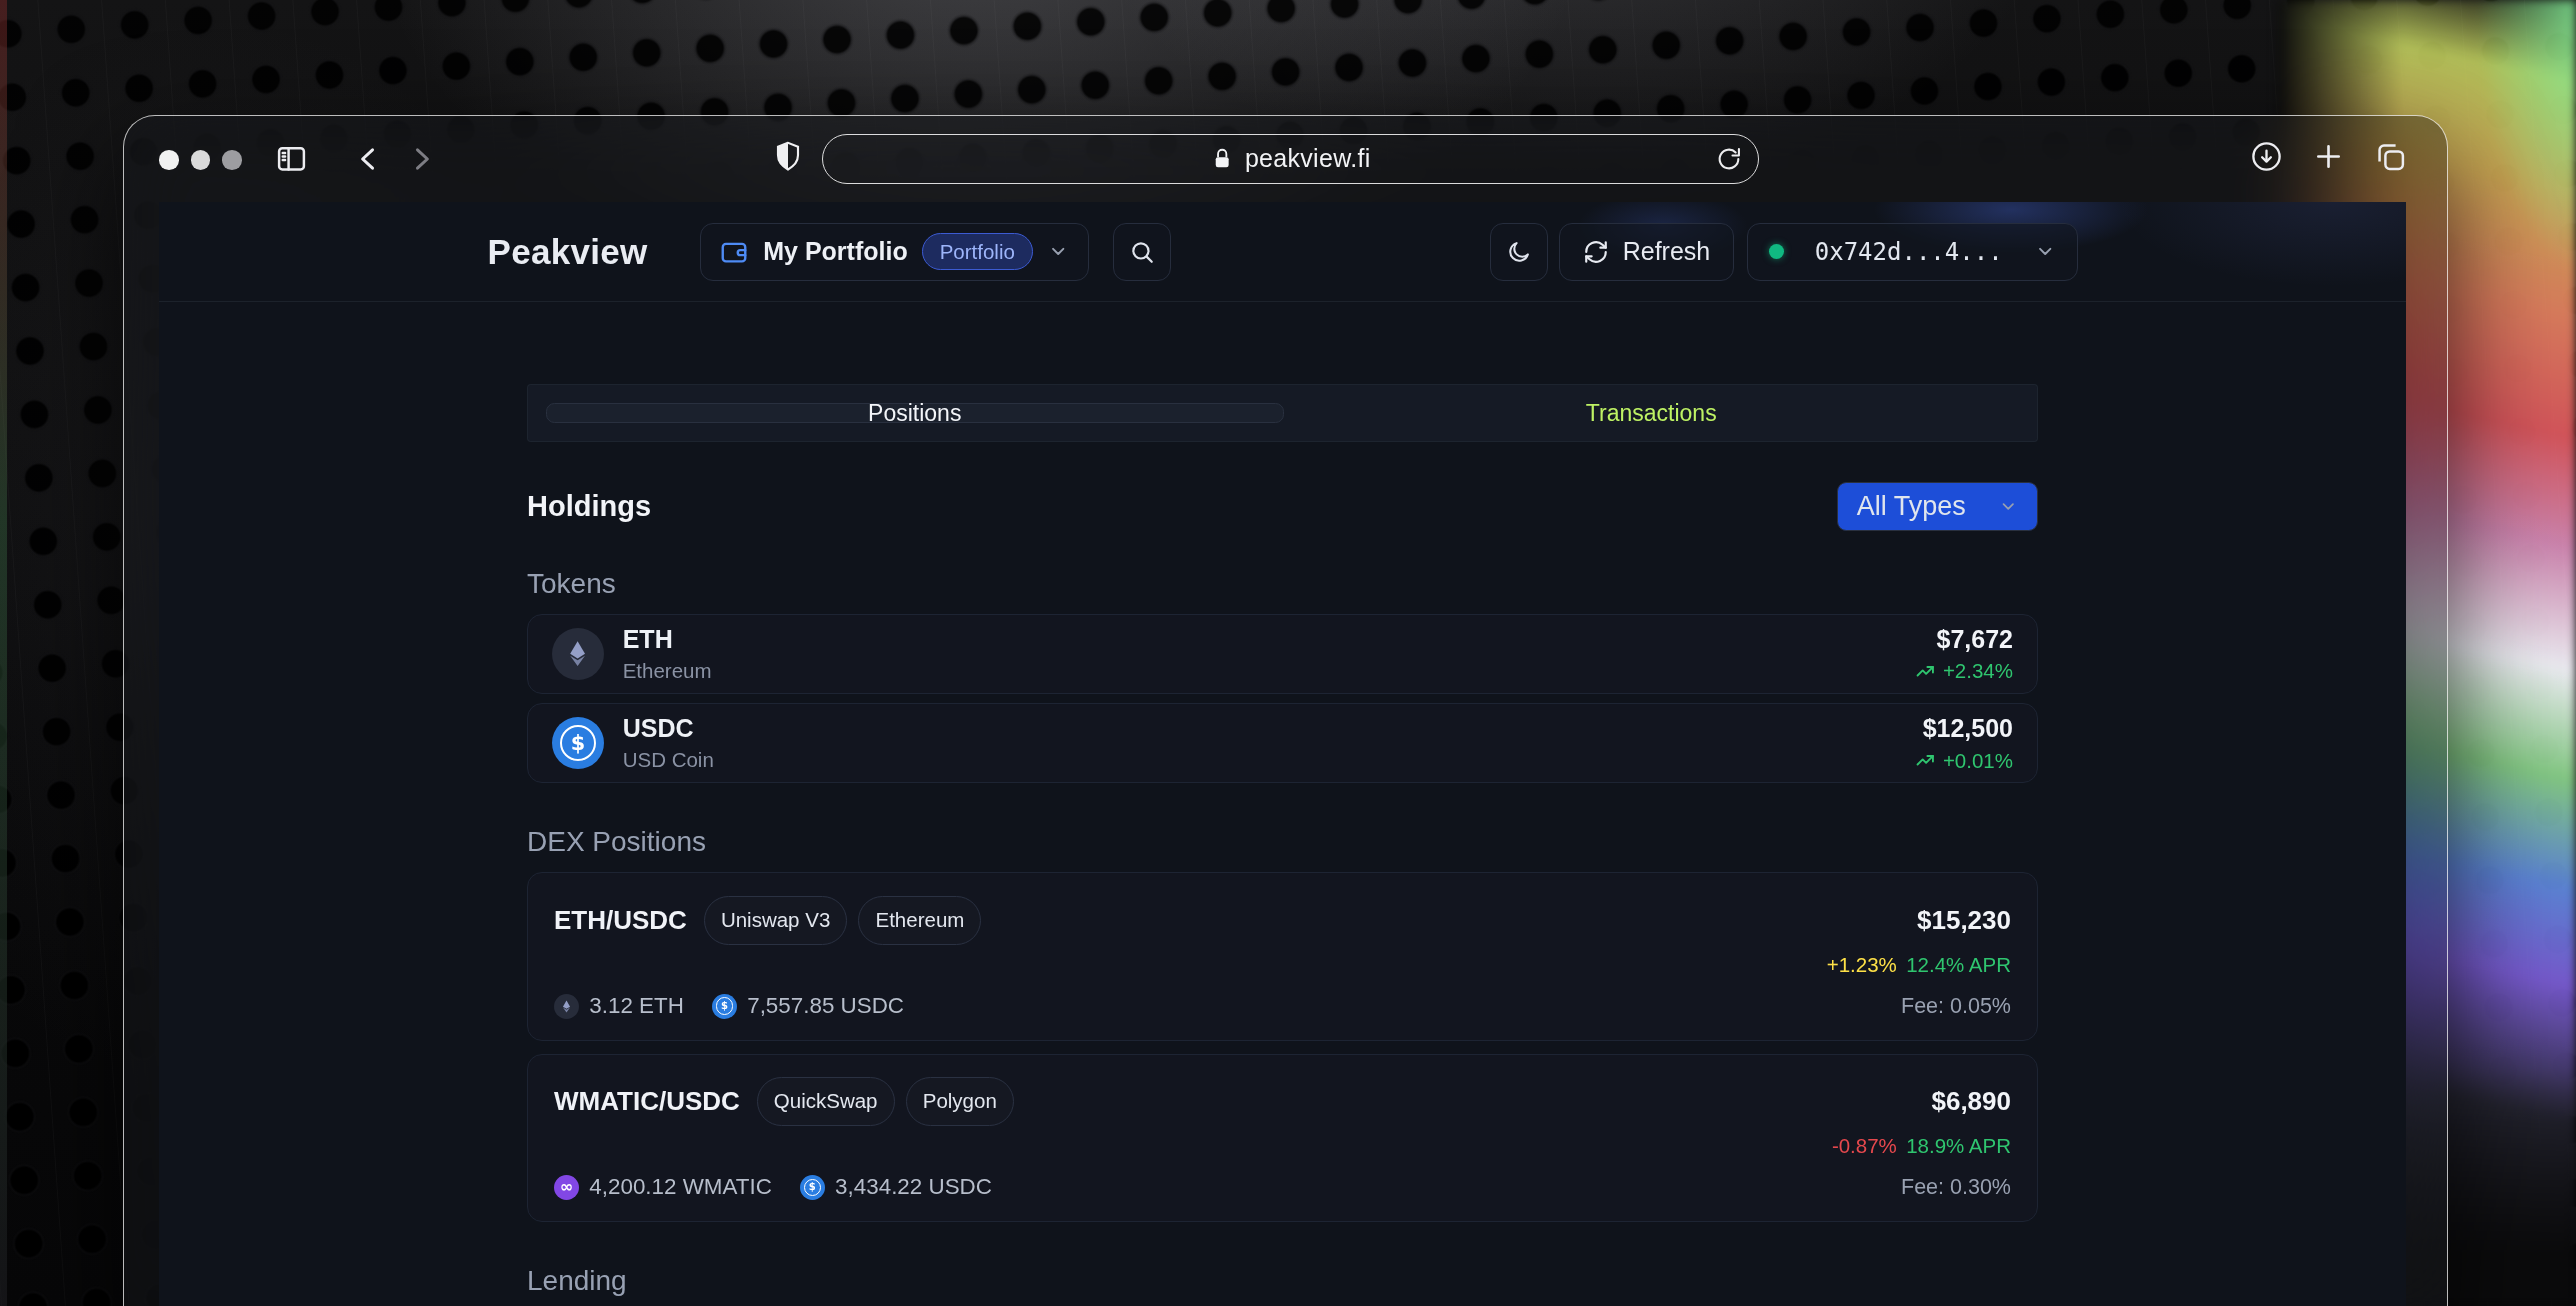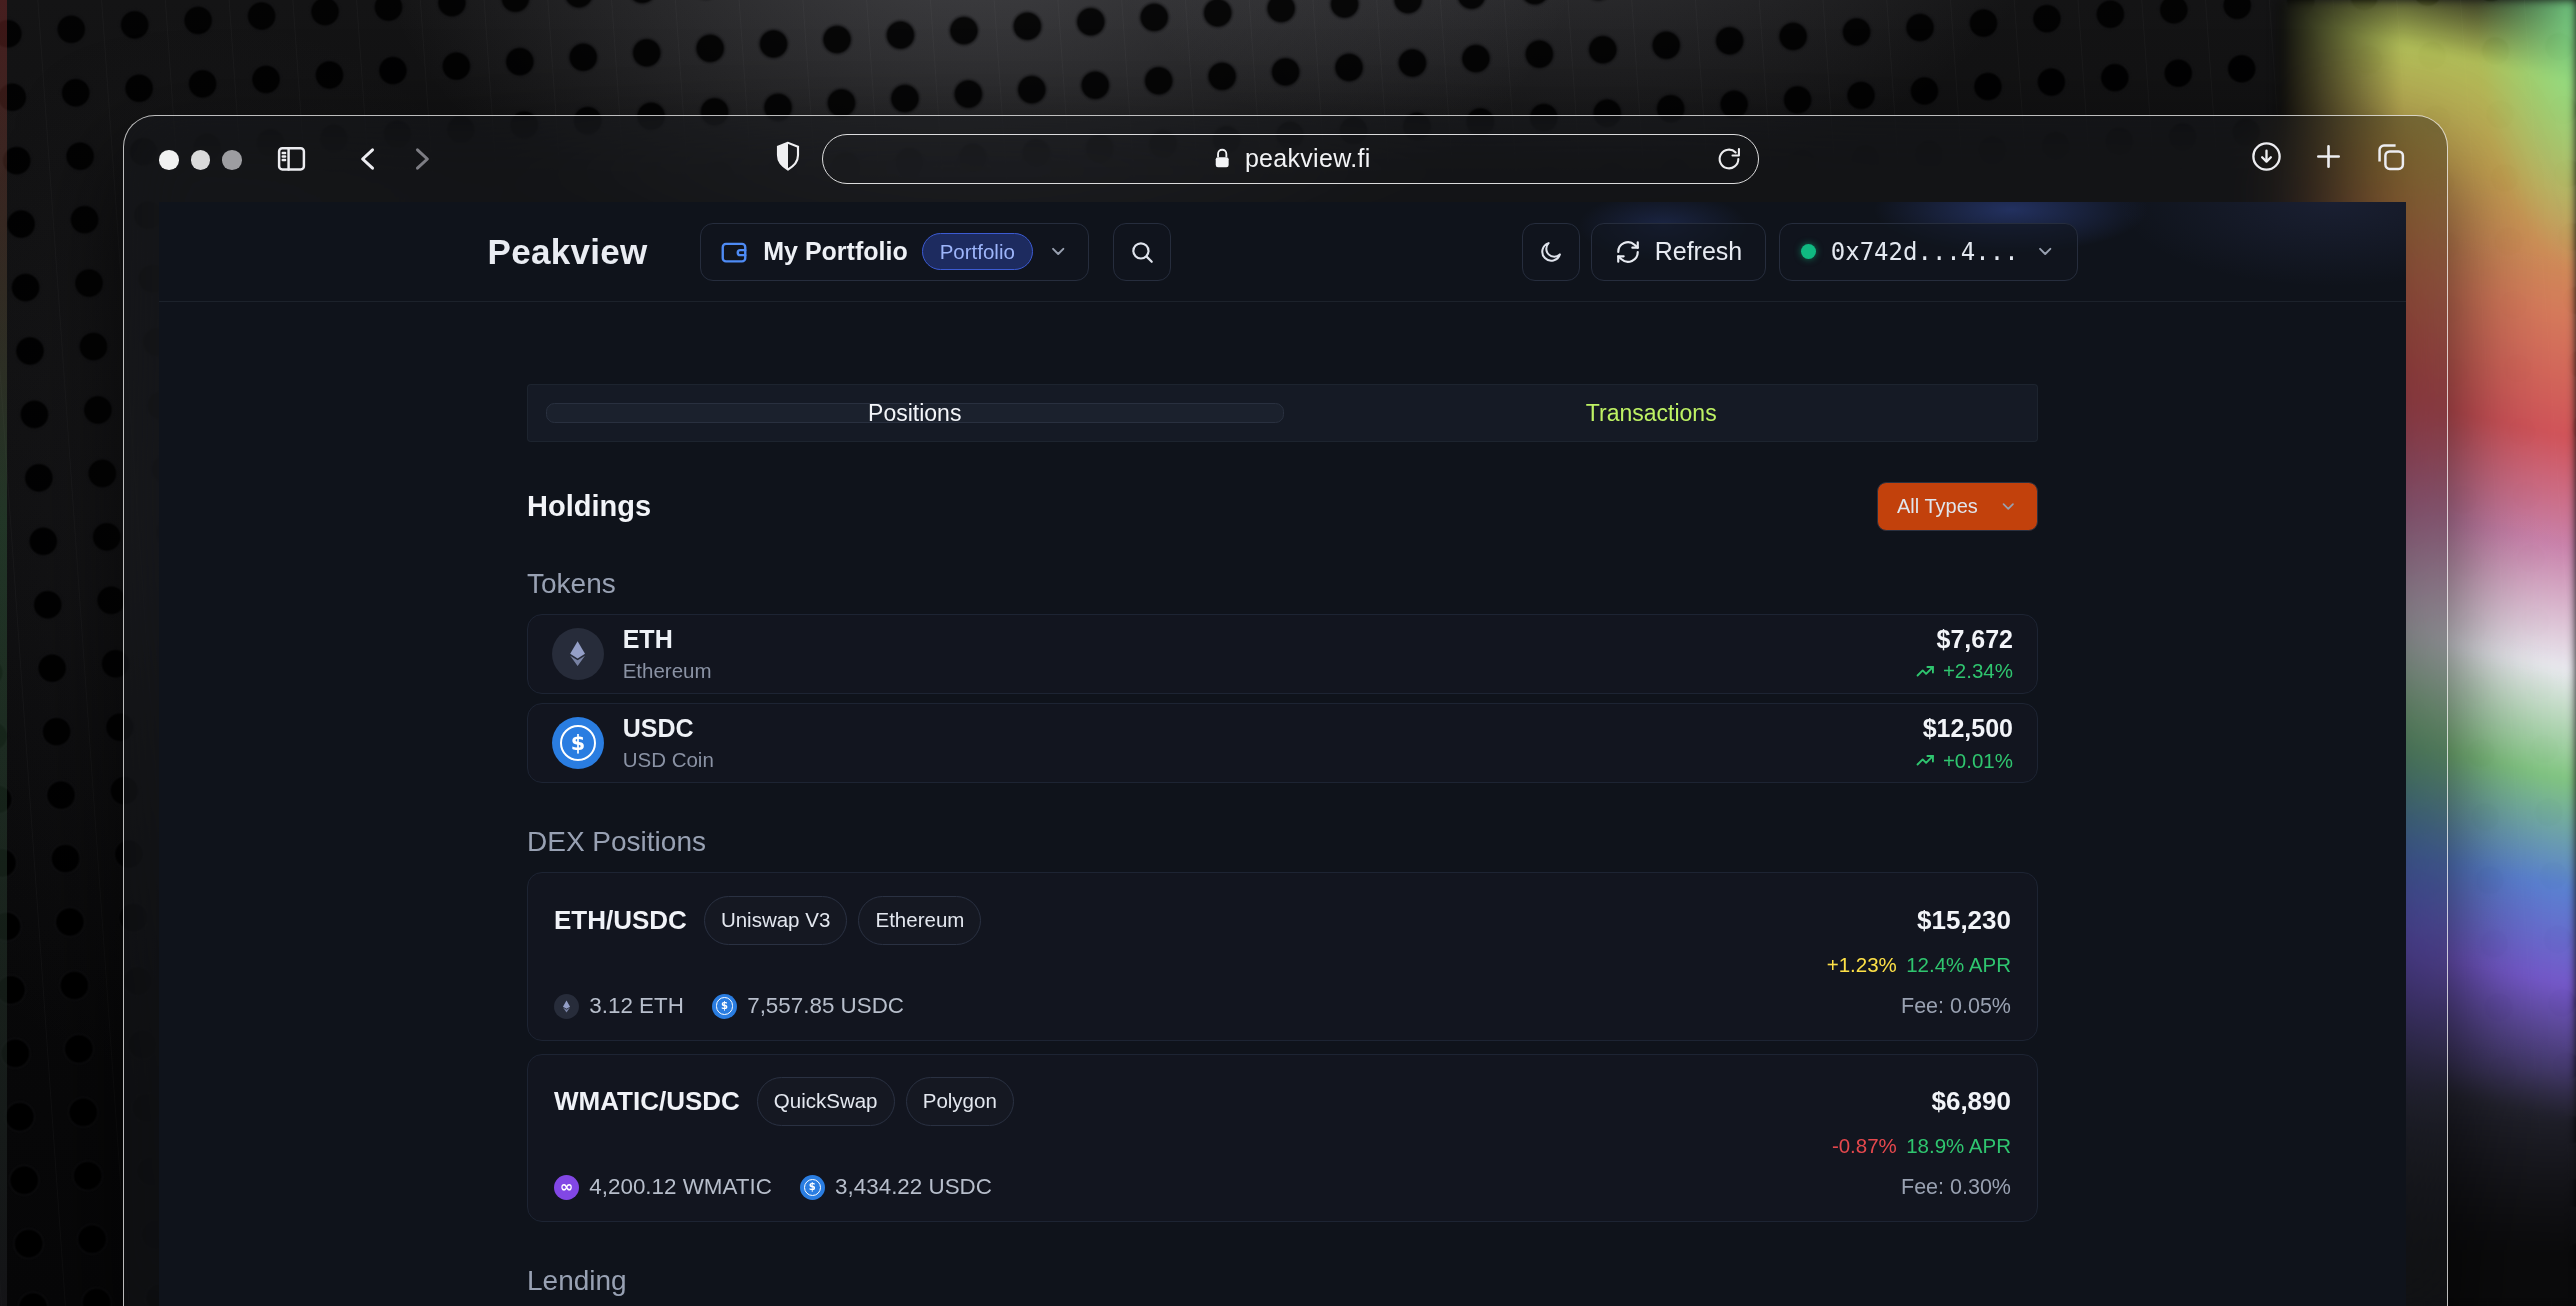--- a/index.html
+++ b/index.html
@@ -85,34 +85,34 @@
   .sw-label{font-size:25px;font-weight:600;color:#eef1f6;}
   .pf-badge{background:#1d2b5f;border:1.9px solid #3c5bd2;color:#9db5fa;font-size:20.5px;padding:5.6px 17px;border-radius:932px;}
   .chev{color:#98a0b0;display:flex;}
   .icon-btn{width:58px;height:58px;border-radius:13px;border:0.9px solid #262d3d;background:rgba(17,21,31,0.65);
     display:flex;align-items:center;justify-content:center;color:#dfe3ec;box-sizing:border-box;}
   .search-btn{margin-left:24px;}
   .spacer{flex:1;}
   .refresh-btn{height:58px;margin-left:11.2px;padding:0 23px;border-radius:13px;border:0.9px solid #262d3d;
     background:rgba(17,21,31,0.65);display:flex;align-items:center;gap:14px;color:#e8ebf2;font-size:25px;box-sizing:border-box;}
   .wallet-btn{height:58px;margin-left:13px;padding:0 20.5px;border-radius:13px;border:0.9px solid #262d3d;
-    background:rgba(17,21,31,0.65);display:flex;align-items:center;gap:15px;box-sizing:border-box;}
+    background:rgba(17,21,31,0.65);display:flex;align-items:center;gap:31px;box-sizing:border-box;}
   .dot{width:15px;height:15px;border-radius:50%;background:#10b981;box-shadow:0 0 7.5px rgba(16,185,129,0.6);}
   .addr{font-family:"DejaVu Sans Mono",monospace;font-size:24px;color:#e3e8f0;}
 
   .content{width:1511px;margin:0 auto;position:relative;}
   .tabbar{margin-top:82px;height:58px;background:#151a25;border:0.9px solid rgba(148,163,184,0.07);
     border-radius:4px;padding:18px;display:flex;box-sizing:border-box;}
   .tab{flex:1;display:flex;align-items:center;justify-content:center;font-size:23px;color:#bef264;border-radius:8.4px;box-sizing:border-box;}
   .tab.active{background:#1b212d;border:0.9px solid #29303f;color:#f3f5f9;font-weight:500;}
 
   .holdings-row{margin-top:40px;display:flex;align-items:center;justify-content:space-between;}
   .holdings-title{margin:0;font-size:29px;font-weight:700;color:#f2f4f8;}
-  .filter{height:49px;padding:0 18.7px;border-radius:9.3px;border:0.9px solid #29303f;background:#c2410c;
-    display:flex;align-items:center;gap:20px;font-size:20px;color:#e0e5ed;box-sizing:border-box;}
+  .filter{height:49px;padding:0 18.7px;border-radius:9.3px;border:0.9px solid #29303f;background:#1d4ed8;
+    display:flex;align-items:center;gap:32px;font-size:27px;color:#e0e5ed;box-sizing:border-box;}
 
   .section-title{margin:43px 0 14px;font-size:28px;font-weight:400;color:#98a1b3;}
   .section-title.first{margin-top:37px;}
   .cards{display:flex;flex-direction:column;gap:9.3px;}
   .cards.dex{gap:13px;}
   .card{background:#12151f;border:0.9px solid #1d2433;border-radius:15px;box-sizing:border-box;}
 
   .coin{display:flex;align-items:center;justify-content:center;border-radius:50%;flex:none;}
   .coin.lg{width:52px;height:52px;font-size:52px;}
   .coin.sm{width:25px;height:25px;font-size:25px;}

